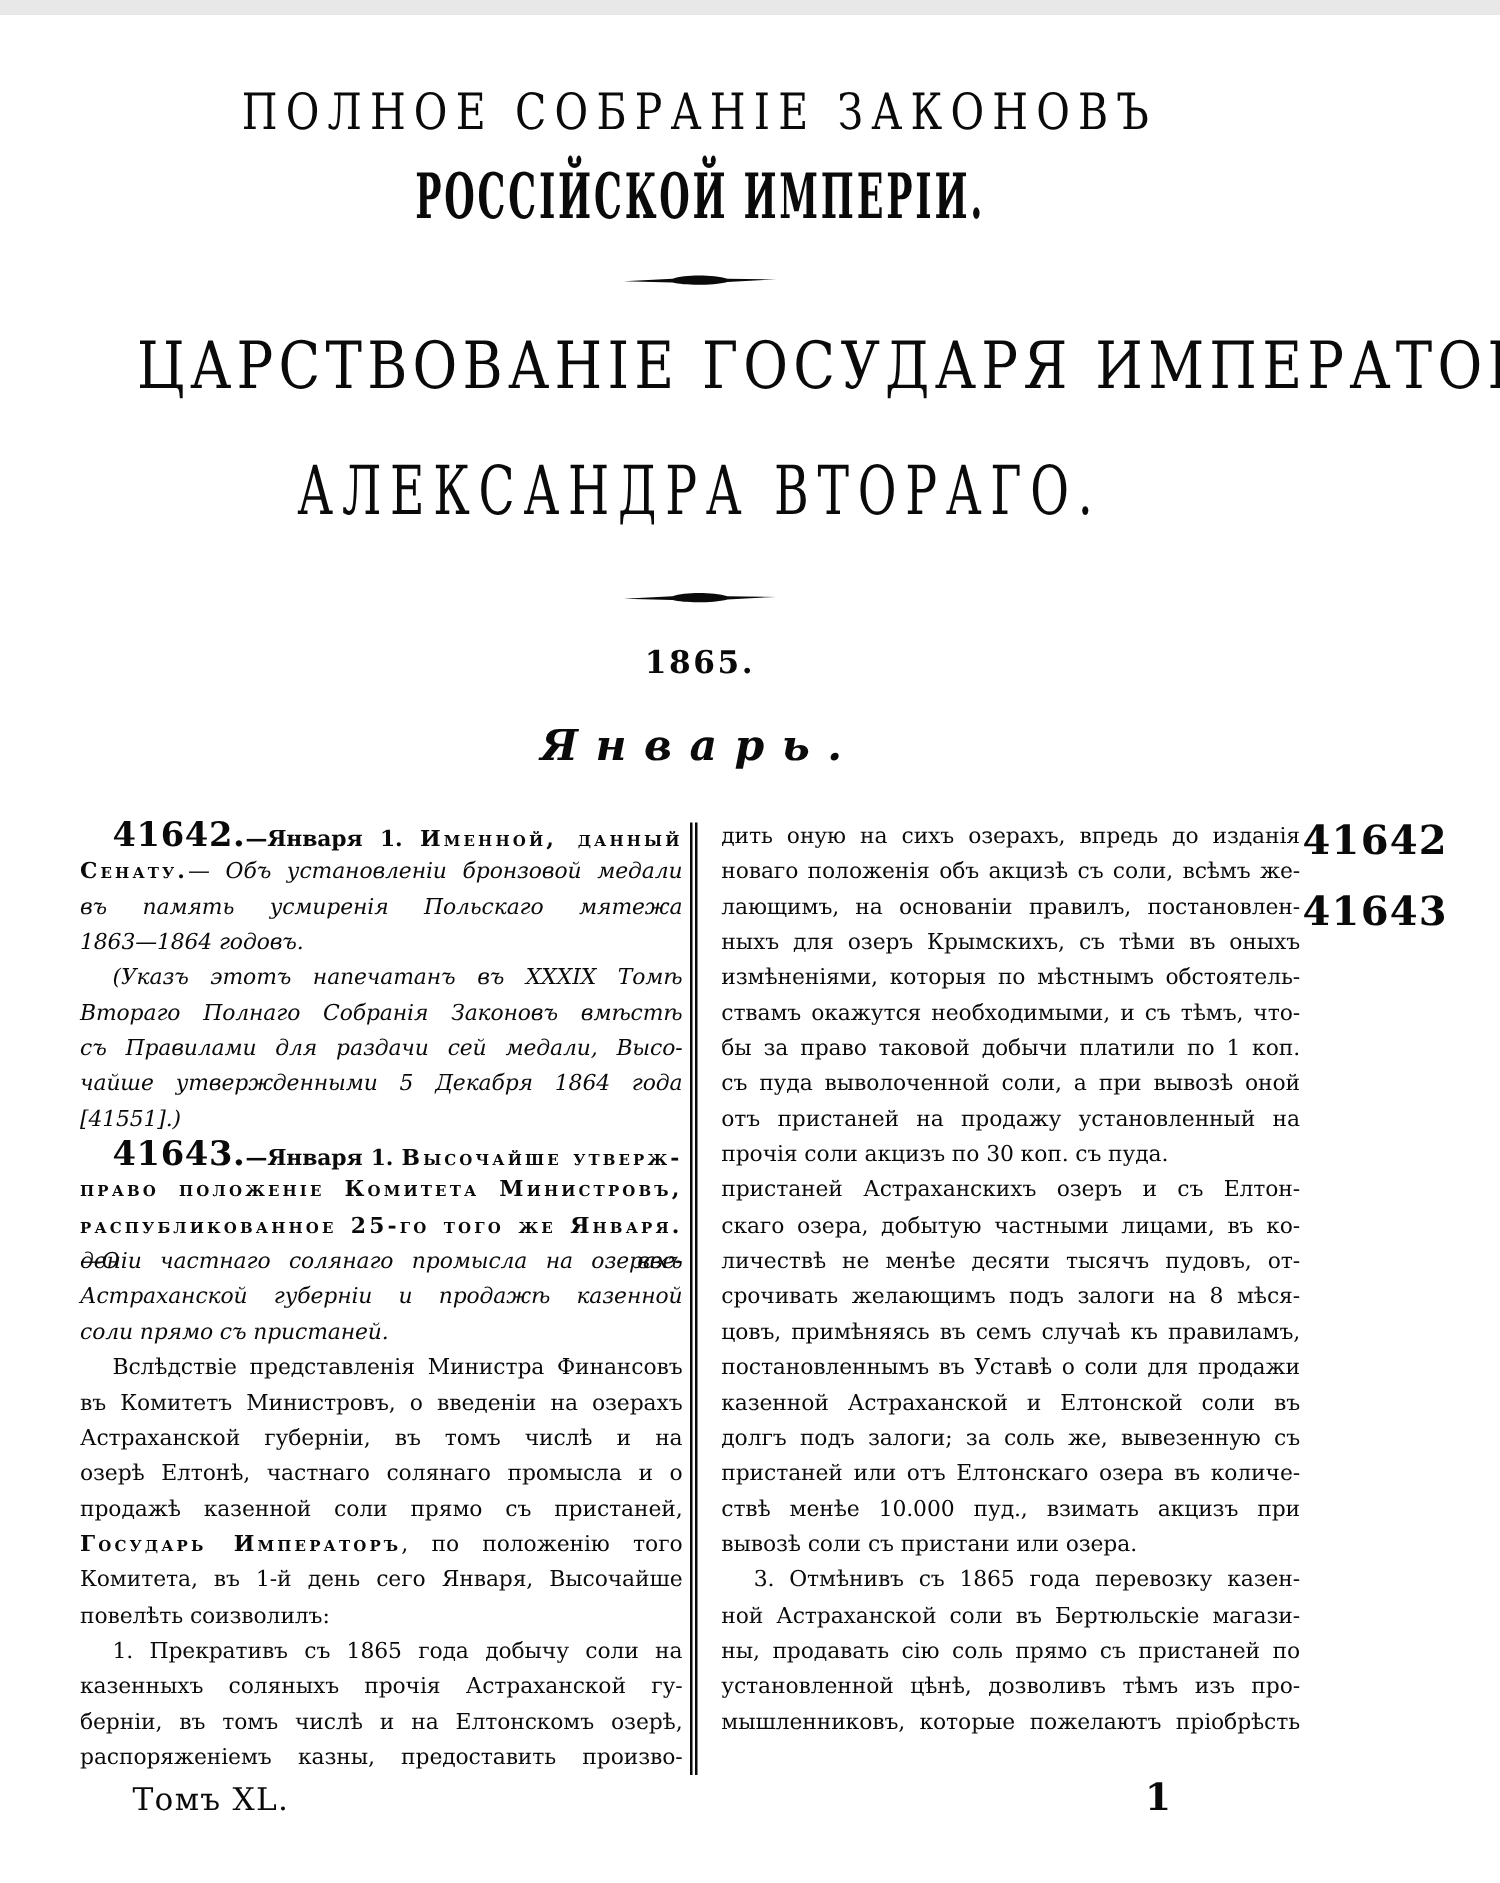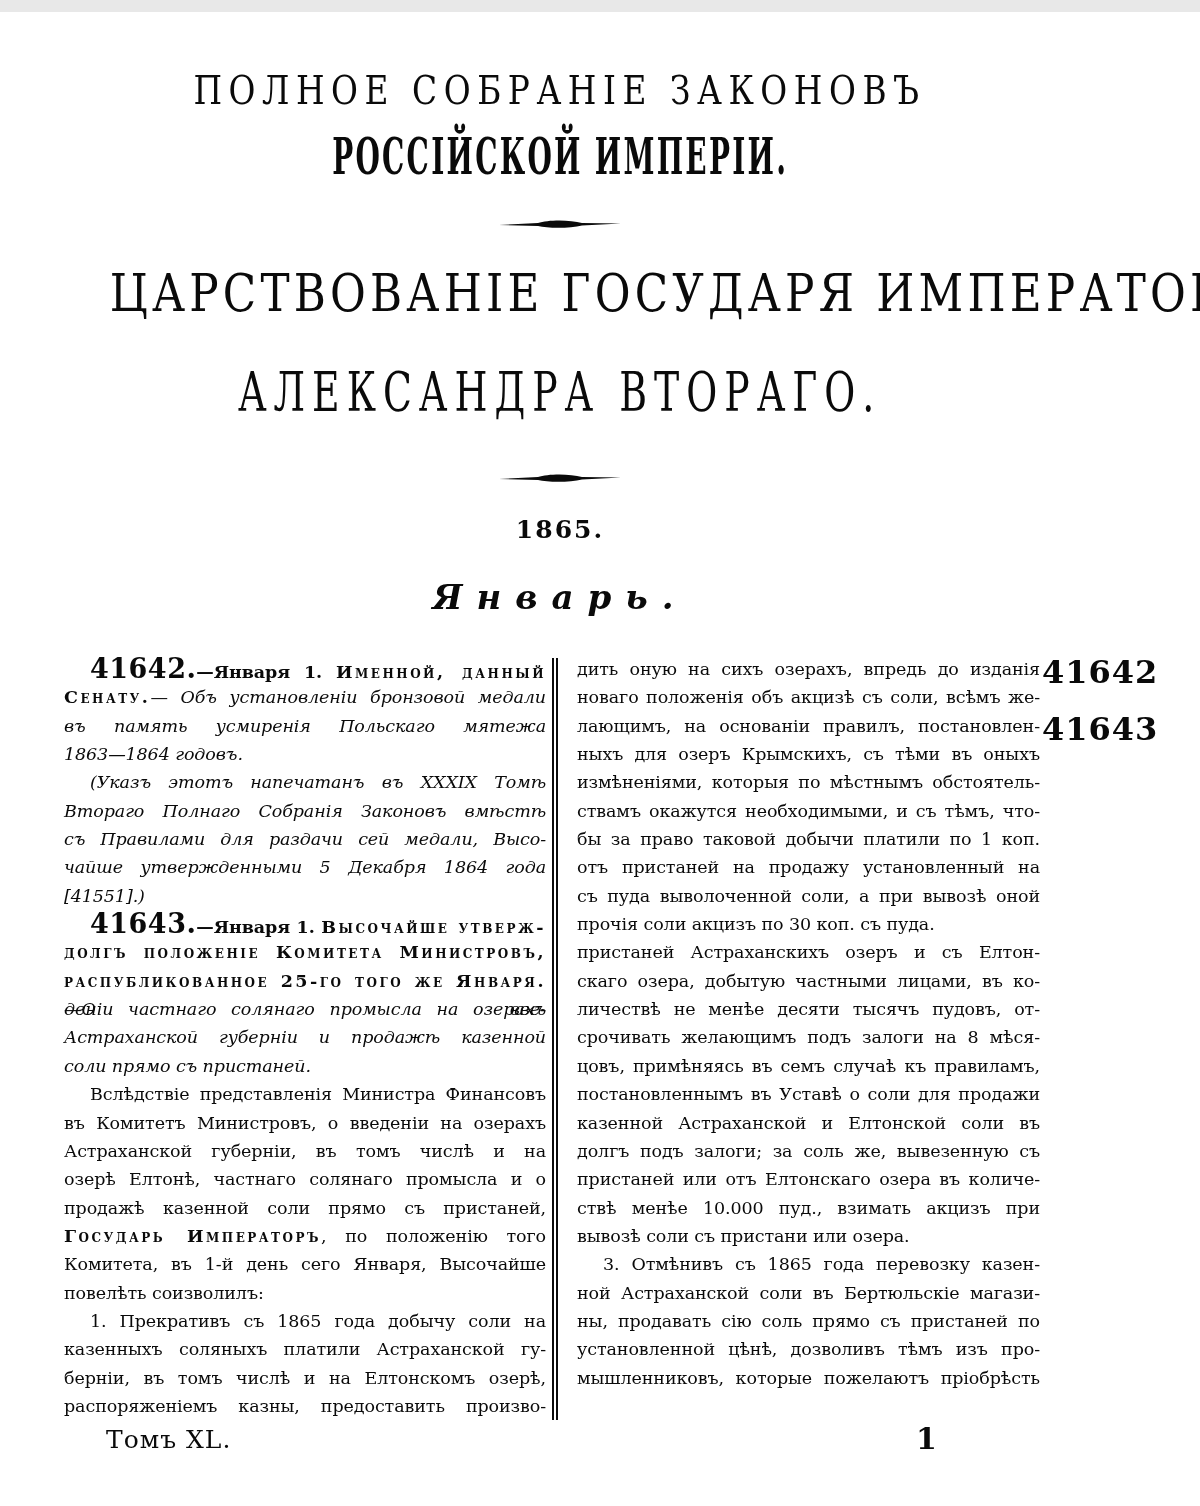--- a/index.html
+++ b/index.html
@@ -105,49 +105,49 @@
       <div class="line ind"><span class="s-n">41642.</span><span class="s-b">—Января 1. </span><span class="s-c">Именной, данный</span></div>
       <div class="line"><span class="s-c">Сенату.</span><span class="s-r">— </span><span class="s-i">Объ установленіи бронзовой медали</span></div>
       <div class="line"><span class="s-i">въ память усмиренія Польскаго мятежа</span></div>
       <div class="line end"><span class="s-i">1863—1864 годовъ.</span></div>
       <div class="line ind"><span class="s-i">(Указъ этотъ напечатанъ въ XXXIX Томѣ</span></div>
       <div class="line"><span class="s-i">Втораго Полнаго Собранія Законовъ вмѣстѣ</span></div>
       <div class="line"><span class="s-i">съ Правилами для раздачи сей медали, Высо-</span></div>
       <div class="line"><span class="s-i">чайше утвержденными 5 Декабря 1864 года</span></div>
       <div class="line end"><span class="s-i">[41551].)</span></div>
       <div class="line ind"><span class="s-n">41643.</span><span class="s-b">—Января 1. </span><span class="s-c">Высочайше утверж-</span></div>
-      <div class="line"><span class="s-c">долгъ положеніе Комитета Министровъ,</span></div>
+      <div class="line"><span class="s-c">право положеніе Комитета Министровъ,</span></div>
       <div class="line"><span class="s-c">распубликованное 25-го того же Января.</span><span class="s-r">—</span><span class="s-i">О вве-</span></div>
       <div class="line"><span class="s-i">деніи частнаго солянаго промысла на озерахъ</span></div>
       <div class="line"><span class="s-i">Астраханской губерніи и продажѣ казенной</span></div>
       <div class="line end"><span class="s-i">соли прямо съ пристаней.</span></div>
       <div class="line ind"><span class="s-r">Вслѣдствіе представленія Министра Финансовъ</span></div>
       <div class="line"><span class="s-r">въ Комитетъ Министровъ, о введеніи на озерахъ</span></div>
       <div class="line"><span class="s-r">Астраханской губерніи, въ томъ числѣ и на</span></div>
       <div class="line"><span class="s-r">озерѣ Елтонѣ, частнаго солянаго промысла и о</span></div>
       <div class="line"><span class="s-r">продажѣ казенной соли прямо съ пристаней,</span></div>
       <div class="line"><span class="s-c">Государь Императоръ</span><span class="s-r">, по положенію того</span></div>
       <div class="line"><span class="s-r">Комитета, въ 1-й день сего Января, Высочайше</span></div>
       <div class="line end"><span class="s-r">повелѣть соизволилъ:</span></div>
       <div class="line ind"><span class="s-r">1. Прекративъ съ 1865 года добычу соли на</span></div>
-      <div class="line"><span class="s-r">казенныхъ соляныхъ платили Астраханской гу-</span></div>
+      <div class="line"><span class="s-r">казенныхъ соляныхъ прочія Астраханской гу-</span></div>
       <div class="line"><span class="s-r">берніи, въ томъ числѣ и на Елтонскомъ озерѣ,</span></div>
       <div class="line"><span class="s-r">распоряженіемъ казны, предоставить произво-</span></div>
     </div>
   <div id="col-divider"></div>
   <div class="col" id="right-col">
       <div class="line"><span class="s-r">дить оную на сихъ озерахъ, впредь до изданія</span></div>
       <div class="line"><span class="s-r">новаго положенія объ акцизѣ съ соли, всѣмъ же-</span></div>
       <div class="line"><span class="s-r">лающимъ, на основаніи правилъ, постановлен-</span></div>
       <div class="line"><span class="s-r">ныхъ для озеръ Крымскихъ, съ тѣми въ оныхъ</span></div>
       <div class="line"><span class="s-r">измѣненіями, которыя по мѣстнымъ обстоятель-</span></div>
       <div class="line"><span class="s-r">ствамъ окажутся необходимыми, и съ тѣмъ, что-</span></div>
       <div class="line"><span class="s-r">бы за право таковой добычи платили по 1 коп.</span></div>
+      <div class="line"><span class="s-r">съ пуда выволоченной соли, а при вывозѣ оной</span></div>
       <div class="line"><span class="s-r">отъ пристаней на продажу установленный на</span></div>
-      <div class="line"><span class="s-r">съ пуда выволоченной соли, а при вывозѣ оной</span></div>
       <div class="line end"><span class="s-r">прочія соли акцизъ по 30 коп. съ пуда.</span></div>
       <div class="line"><span class="s-r">пристаней Астраханскихъ озеръ и съ Елтон-</span></div>
       <div class="line"><span class="s-r">скаго озера, добытую частными лицами, въ ко-</span></div>
       <div class="line"><span class="s-r">личествѣ не менѣе десяти тысячъ пудовъ, от-</span></div>
       <div class="line"><span class="s-r">срочивать желающимъ подъ залоги на 8 мѣся-</span></div>
       <div class="line"><span class="s-r">цовъ, примѣняясь въ семъ случаѣ къ правиламъ,</span></div>
       <div class="line"><span class="s-r">постановленнымъ въ Уставѣ о соли для продажи</span></div>
       <div class="line"><span class="s-r">казенной Астраханской и Елтонской соли въ</span></div>
       <div class="line"><span class="s-r">долгъ подъ залоги; за соль же, вывезенную съ</span></div>
       <div class="line"><span class="s-r">пристаней или отъ Елтонскаго озера въ количе-</span></div>

